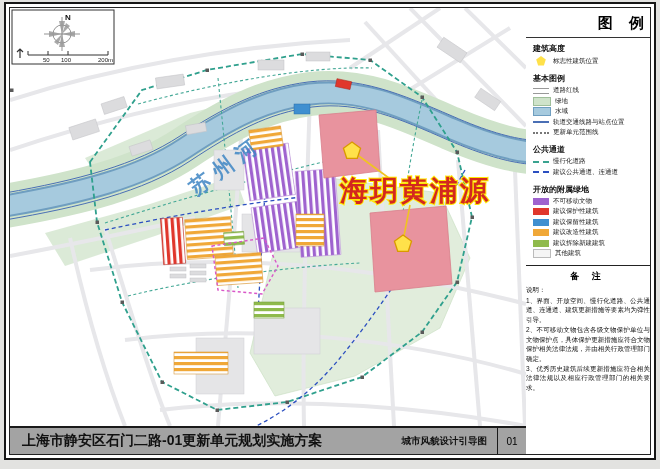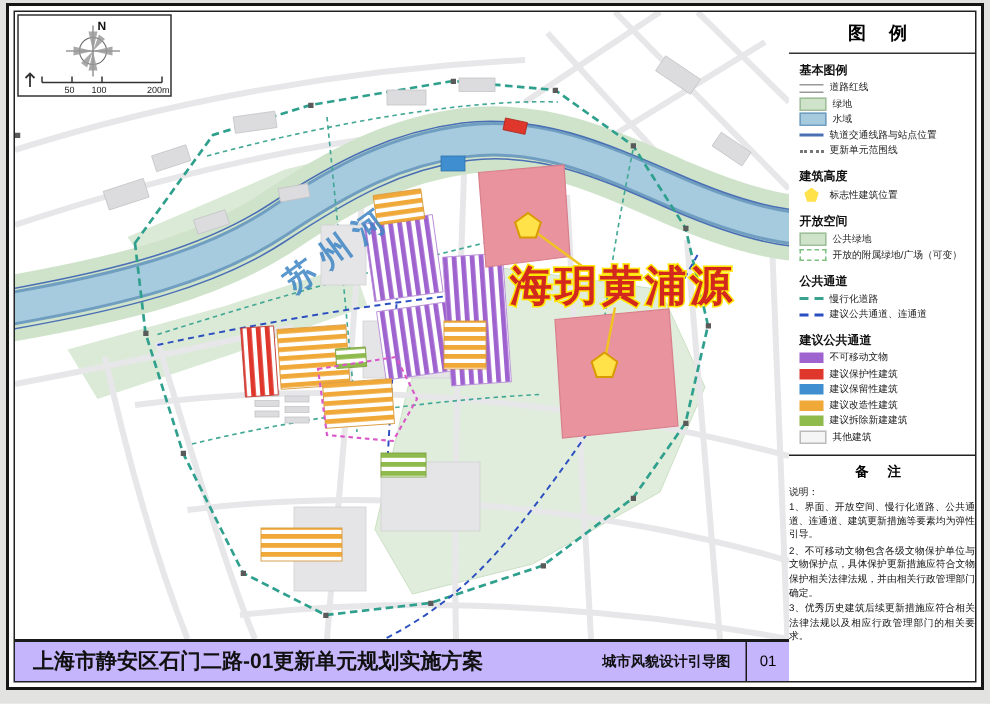--- a/index.html
+++ b/index.html
@@ -35,21 +35,21 @@
     stroke:var(--watermark-outline);stroke-width:2;paint-order:stroke;letter-spacing:2px;}
   .compass-box{fill:#fff;stroke:#333;stroke-width:1;}
   .rose{stroke:#666;stroke-width:.7;fill:none;}
   .petal{fill:#9a9a9a;opacity:.85;}
   .scalebar{stroke:#333;stroke-width:1;}
   .maptext-sm{font-size:6px;fill:#222;}
   .ntext{font-size:8px;font-weight:bold;fill:#111;}
   
   .legend-panel{position:absolute;right:0;top:0;width:124px;bottom:0;background:#fff;
     display:flex;flex-direction:column;}
-  .lg-header{font-size:12px;font-weight:bold;text-align:center;letter-spacing:6px;
+  .lg-header{font-size:15px;font-weight:bold;text-align:right;letter-spacing:6px;
     padding:6px 0 4px 0;border-bottom:1px solid #333;}
   .lg-body{padding:5px 7px 0 7px;flex:0 0 auto;}
   .lg-section{margin-bottom:7px;}
   .lg-title{font-size:8px;font-weight:bold;color:#111;margin-bottom:2px;}
   .lg-row{display:flex;align-items:center;gap:4px;margin:1.5px 0;}
   .lg-label{font-size:6.5px;color:#222;white-space:nowrap;}
   .sw{flex:0 0 16px;width:16px;height:7px;position:relative;}
   .sw-road-line{border-top:1px solid #999;border-bottom:1px solid #999;height:4px;}
   .sw-green-area{background:var(--bank-green);border:.5px solid #9fbf9a;}
   .sw-water{background:var(--river);border:.5px solid var(--river-edge);}
@@ -67,21 +67,21 @@
   .sw-blue{background:#3f8fd0;}
   .sw-orange{background:var(--orange);}
   .sw-green{background:var(--building-green);}
   .sw-white{background:#f5f5f5;border:.5px solid #bbb;}
   .notes-box{border-top:1.5px solid #222;margin-top:auto;flex:1 1 auto;
     padding:4px 0;overflow:hidden;}
   .notes-title{font-size:9px;font-weight:bold;text-align:center;letter-spacing:5px;margin-bottom:3px;}
   .notes-intro{font-size:6.5px;color:#111;margin-bottom:1px;}
   .note-line{font-size:6.5px;color:#111;line-height:1.45;text-align:justify;margin-bottom:1px;}
   
-  .titlebar{position:absolute;left:0;bottom:0;width:516px;height:26px;background:#c4b5fd;
+  .titlebar{position:absolute;left:0;bottom:0;width:516px;height:26px;background:#a3a3a3;
     display:flex;align-items:center;}
   .tb-title{font-size:14px;font-weight:bold;color:#111;padding-left:12px;white-space:nowrap;}
   .tb-spacer{flex:1;}
   .tb-drawing{font-size:9.5px;font-weight:bold;color:#111;padding-right:10px;white-space:nowrap;}
   .tb-numbox{width:28px;height:100%;border-left:1.5px solid #1a1a1a;display:flex;
     align-items:center;justify-content:center;font-size:10px;font-weight:normal;}
 </style>
 </head>
 <body>
 
@@ -268,20 +268,28 @@
           </g>
         </g>
       </svg>
     </div>
 
     <div class="legend-panel">
       <div class="lg-header">图 例</div>
       <div class="lg-body">
 
         <div class="lg-section">
+          <div class="lg-title">建筑高度</div>
+          <div class="lg-row">
+            <span class="sw sw-star"></span>
+            <span class="lg-label">标志性建筑位置</span>
+            </div>
+        </div>
+
+        <div class="lg-section">
           <div class="lg-title">基本图例</div>
           <div class="lg-row">
             <span class="sw sw-road-line"></span>
             <span class="lg-label">道路红线</span>
             </div>
           <div class="lg-row">
             <span class="sw sw-green-area"></span>
             <span class="lg-label">绿地</span>
             </div>
           <div class="lg-row">
@@ -291,55 +299,36 @@
           <div class="lg-row">
             <span class="sw sw-rail"></span>
             <span class="lg-label">轨道交通线路与站点位置</span>
             </div>
           <div class="lg-row">
             <span class="sw sw-unit"></span>
             <span class="lg-label">更新单元范围线</span>
             </div>
         </div>
 
-        <div class="lg-section">
-          <div class="lg-title">建筑高度</div>
-          <div class="lg-row">
-            <span class="sw sw-star"></span>
-            <span class="lg-label">标志性建筑位置</span>
-            </div>
-        </div>
-
-
-        <div class="lg-section">
-          <div class="lg-title">开放空间</div>
-          <div class="lg-row">
-            <span class="sw sw-public-green"></span>
-            <span class="lg-label">公共绿地</span>
-            </div>
-          <div class="lg-row">
-            <span class="sw sw-open-green"></span>
-            <span class="lg-label">开放的附属绿地/广场（可变）</span>
-            </div>
-        </div>
+
 
         <div class="lg-section">
           <div class="lg-title">公共通道</div>
           <div class="lg-row">
             <span class="sw sw-slow"></span>
             <span class="lg-label">慢行化道路</span>
             </div>
           <div class="lg-row">
             <span class="sw sw-passage"></span>
             <span class="lg-label">建议公共通道、连通道</span>
             </div>
         </div>
 
         <div class="lg-section">
-          <div class="lg-title">建议公共通道</div>
+          <div class="lg-title">开放的附属绿地</div>
           <div class="lg-row">
             <span class="sw sw-purple"></span>
             <span class="lg-label">不可移动文物</span>
             </div>
           <div class="lg-row">
             <span class="sw sw-red"></span>
             <span class="lg-label">建议保护性建筑</span>
             </div>
           <div class="lg-row">
             <span class="sw sw-blue"></span>

